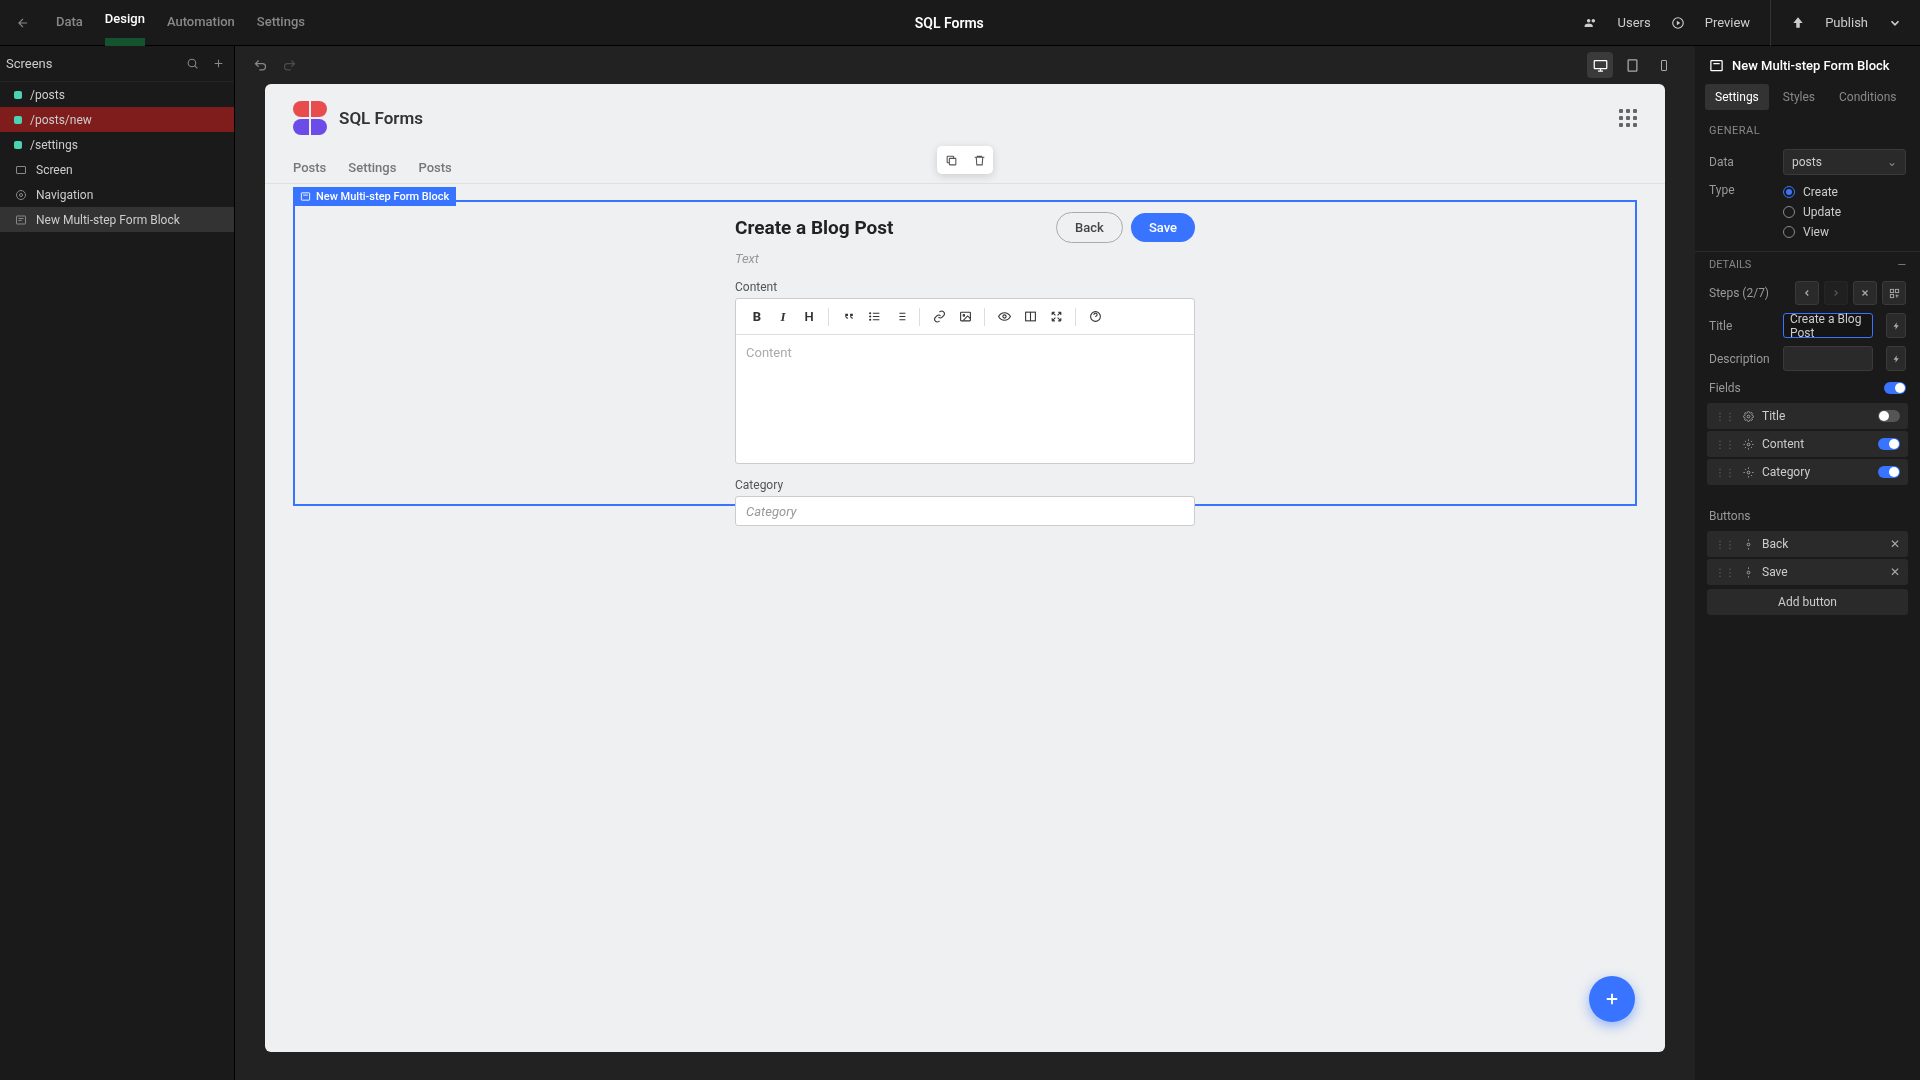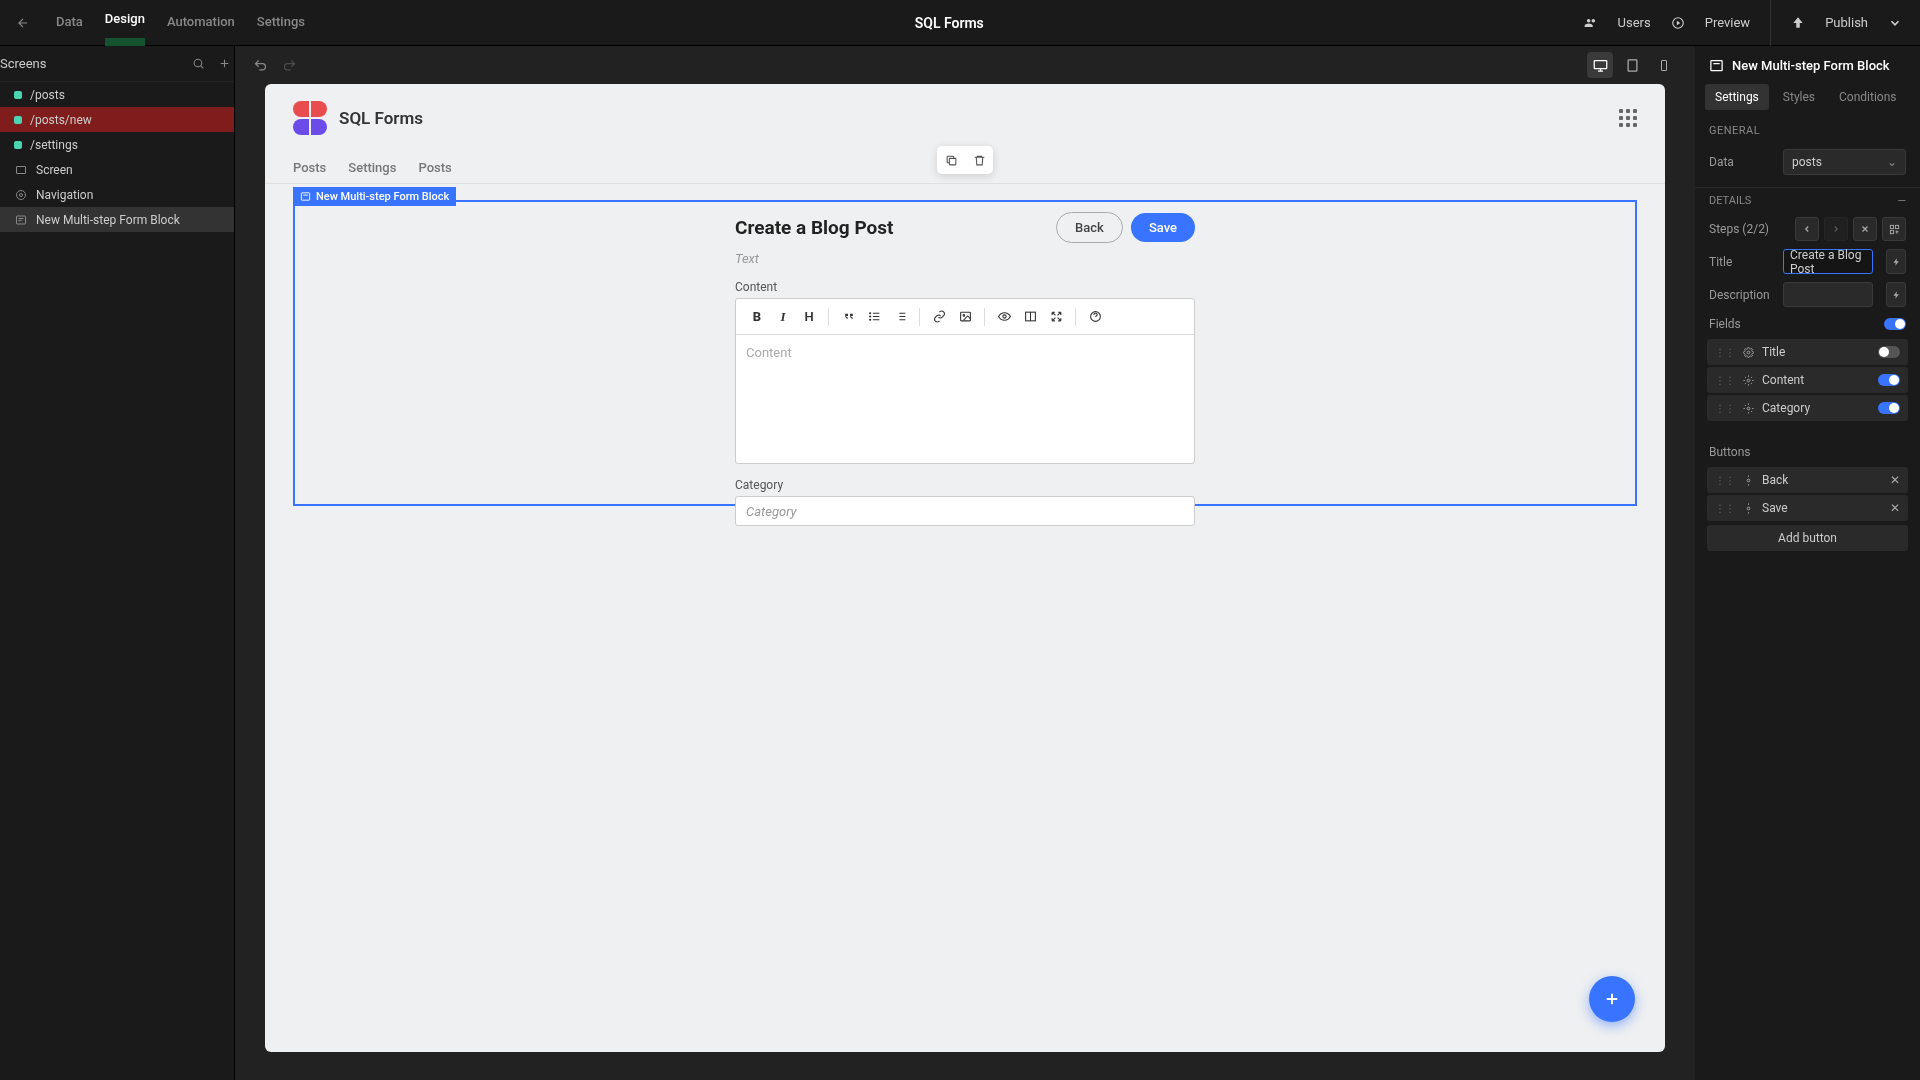--- a/index.html
+++ b/index.html
@@ -16,21 +16,21 @@
 .top-actions { display:flex; align-items:center; gap:20px; padding-right:18px; }
 .top-action { display:flex; align-items:center; gap:20px; color:#ccc; cursor:pointer; }
 .top-action.publish { padding-left:20px; border-left:1px solid #333; height:46px; }
 .top-action svg { width:14px; height:14px; }
 
 
 .main { display:flex; height:calc(100% - 46px); }
 
 
 .left { width:235px; background:#1a1a1a; border-right:1px solid #000; flex-shrink:0; }
-.panel-hdr { height:36px; display:flex; align-items:center; padding:0 0; color:#ccc; font-size:13px; }
+.panel-hdr { height:36px; display:flex; align-items:center; padding:0 6px; color:#ccc; font-size:13px; }
 .panel-hdr.screens { border-bottom:1px solid rgba(255,255,255,0.05); }
 .panel-hdr .title { flex:1; }
 .panel-hdr .icon-btn { width:20px; height:20px; display:flex; align-items:center; justify-content:center; color:#888; cursor:pointer; margin-left:6px; }
 .screen-item { height:25px; display:flex; align-items:center; padding:0 14px; gap:8px; color:#ccc; cursor:pointer; font-size:12px; }
 .screen-item.active { background:#7f1d1d; }
 .screen-dot { width:8px; height:8px; border-radius:2px; background:#4bd4b3; }
 .comp-list { }
 .comp-item { height:25px; display:flex; align-items:center; padding:0 14px; gap:8px; color:#ccc; cursor:pointer; font-size:12px; }
 .comp-item.active { background:#333; }
 .comp-item .ci { width:14px; height:14px; color:#888; display:flex; align-items:center; justify-content:center; }
@@ -395,27 +395,44 @@
     </div>
 
     <div class="sect-hdr">GENERAL</div>
     <div class="prop-row">
       <span class="prop-label">Data</span>
       <div class="select">
           <span>posts</span>
           <span class="chev">⌄</span>
         </div>
     </div>
+    <div class="prop-row" style="align-items:flex-start;">
+      <span class="prop-label">Type</span>
+      <div class="radio-col">
+        <div class="radio checked">
+            <span class="dot"></span>
+            <span>Create</span>
+          </div>
+        <div class="radio">
+            <span class="dot"></span>
+            <span>Update</span>
+          </div>
+        <div class="radio">
+            <span class="dot"></span>
+            <span>View</span>
+          </div>
+      </div>
+    </div>
 
     <div class="details-hdr">
         <span>DETAILS</span>
         <span class="minus">—</span>
       </div>
     <div class="prop-row">
-      <span class="prop-label">Steps (2/2)</span>
+      <span class="prop-label">Steps (2/7)</span>
       <div class="step-btns">
         <div class="step-btn">
             <svg width="10" height="10" viewBox="0 0 24 24" fill="none" stroke="currentColor" stroke-width="3">
               <path d="M15 18l-6-6 6-6"></path>
             </svg>
           </div>
         <div class="step-btn disabled">
             <svg width="10" height="10" viewBox="0 0 24 24" fill="none" stroke="currentColor" stroke-width="3">
               <path d="M9 18l6-6-6-6"></path>
             </svg>

